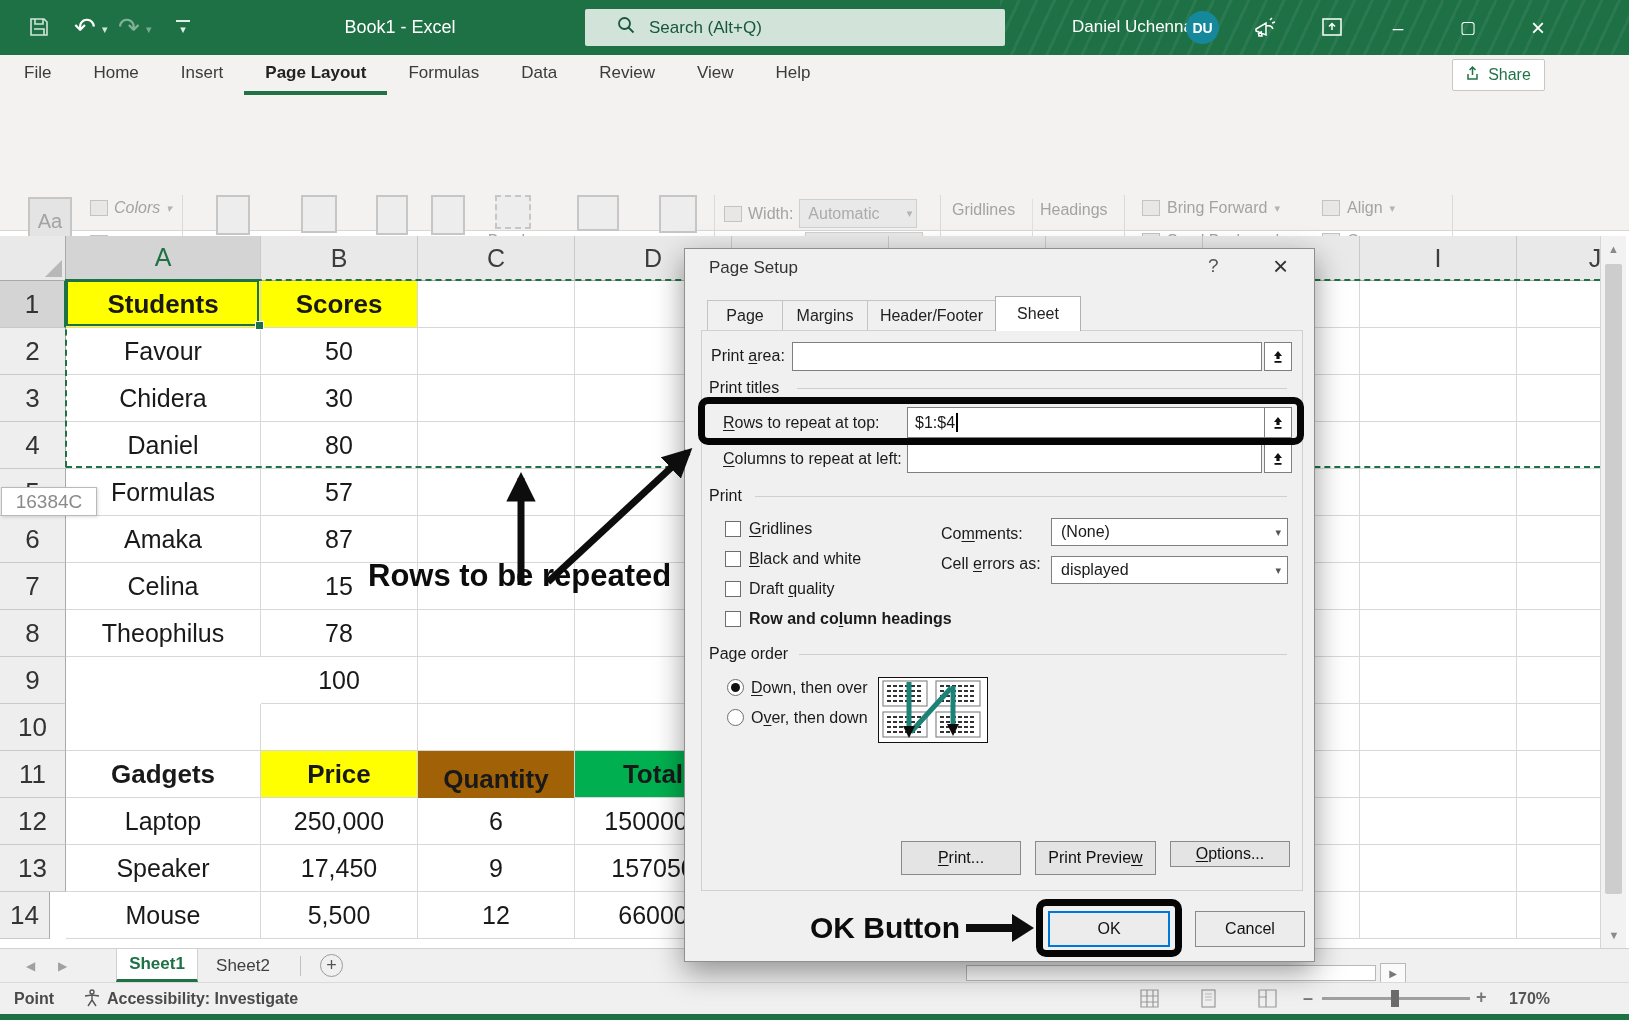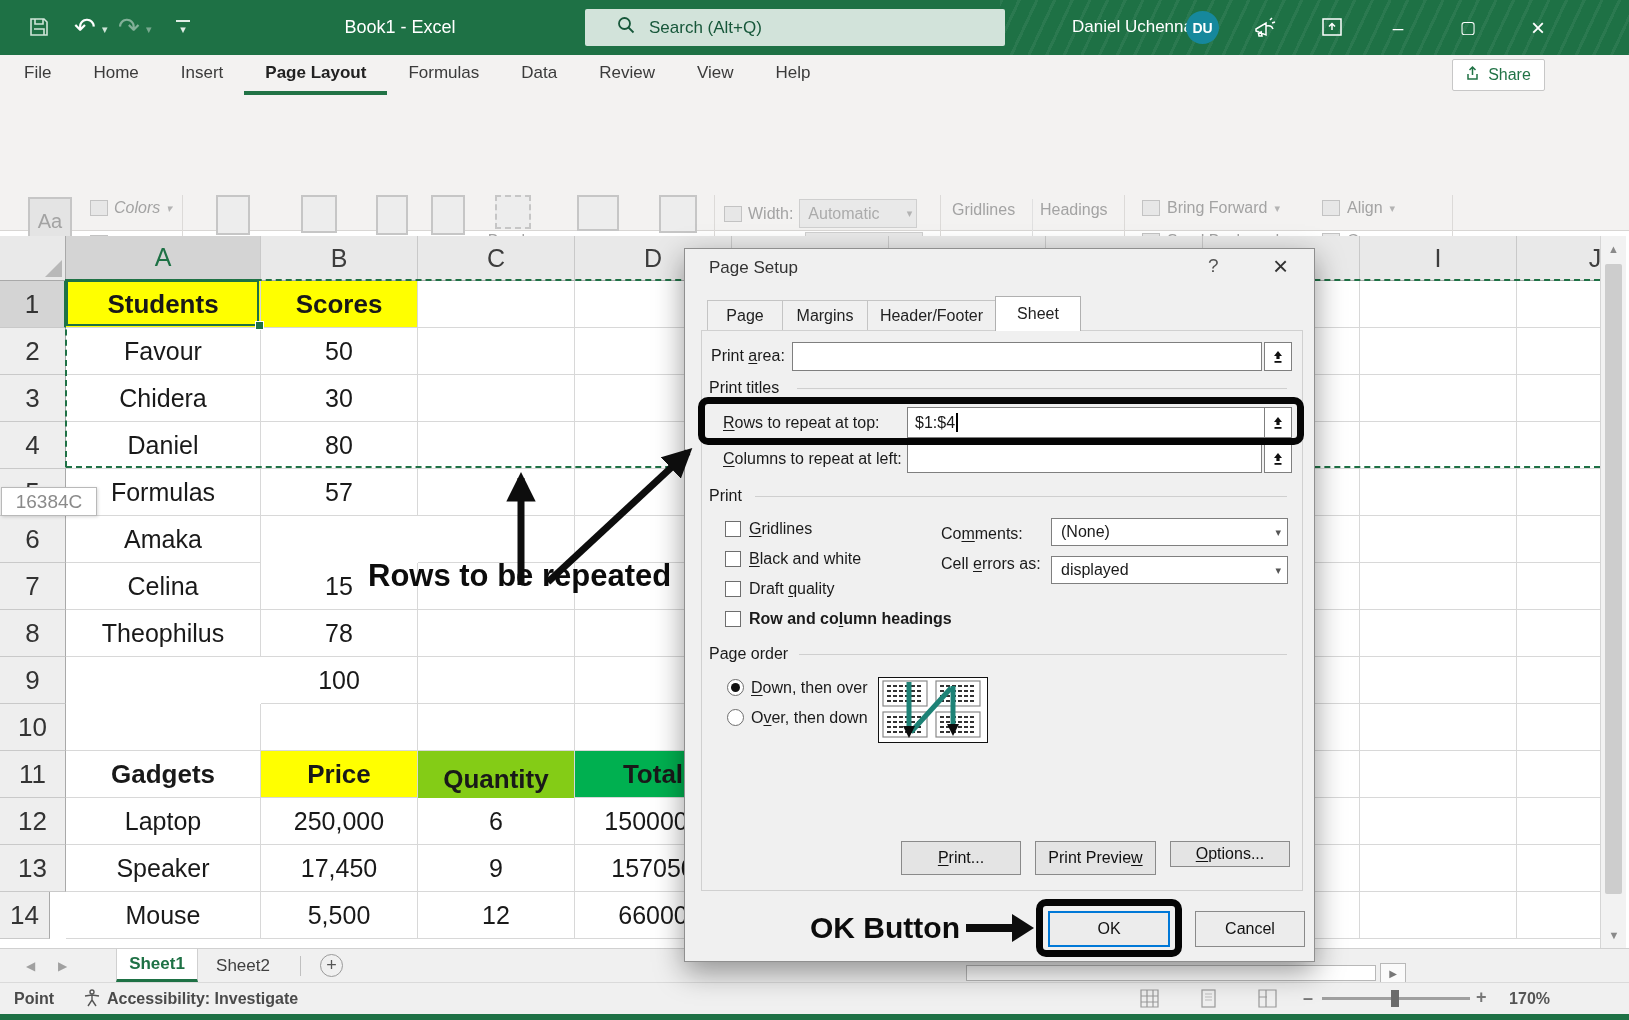--- a/index.html
+++ b/index.html
@@ -367,20 +367,21 @@
       <div class="cell" style="left: 418px; top: 233px; width: 157px; height: 47px;"></div>
       <div class="cell" style="left: 575px; top: 233px; width: 157px; height: 47px;"></div>
       <div class="cell" style="left: 732px; top: 233px; width: 157px; height: 47px;"></div>
       <div class="cell" style="left: 889px; top: 233px; width: 157px; height: 47px;"></div>
       <div class="cell" style="left: 1046px; top: 233px; width: 157px; height: 47px;"></div>
       <div class="cell" style="left: 1203px; top: 233px; width: 157px; height: 47px;"></div>
       <div class="cell" style="left: 1360px; top: 233px; width: 157px; height: 47px;"></div>
       <div class="cell" style="left: 1517px; top: 233px; width: 157px; height: 47px;"></div>
       <div class="rowhead" style="left: 0px; top: 280px; width: 66px; height: 47px;">6</div>
       <div class="cell" style="left: 66px; top: 280px; width: 195px; height: 47px;">Amaka</div>
+      <div class="cell" style="left: 261px; top: 280px; width: 157px; height: 47px;">87</div>
       <div class="cell" style="left: 418px; top: 280px; width: 157px; height: 47px;"></div>
       <div class="cell" style="left: 575px; top: 280px; width: 157px; height: 47px;"></div>
       <div class="cell" style="left: 732px; top: 280px; width: 157px; height: 47px;"></div>
       <div class="cell" style="left: 889px; top: 280px; width: 157px; height: 47px;"></div>
       <div class="cell" style="left: 1046px; top: 280px; width: 157px; height: 47px;"></div>
       <div class="cell" style="left: 1203px; top: 280px; width: 157px; height: 47px;"></div>
       <div class="cell" style="left: 1360px; top: 280px; width: 157px; height: 47px;"></div>
       <div class="cell" style="left: 1517px; top: 280px; width: 157px; height: 47px;"></div>
       <div class="rowhead" style="left: 0px; top: 327px; width: 66px; height: 47px;">7</div>
       <div class="cell" style="left: 66px; top: 327px; width: 195px; height: 47px;">Celina</div>
@@ -421,21 +422,21 @@
       <div class="cell" style="left: 575px; top: 468px; width: 157px; height: 47px;"></div>
       <div class="cell" style="left: 732px; top: 468px; width: 157px; height: 47px;"></div>
       <div class="cell" style="left: 889px; top: 468px; width: 157px; height: 47px;"></div>
       <div class="cell" style="left: 1046px; top: 468px; width: 157px; height: 47px;"></div>
       <div class="cell" style="left: 1203px; top: 468px; width: 157px; height: 47px;"></div>
       <div class="cell" style="left: 1360px; top: 468px; width: 157px; height: 47px;"></div>
       <div class="cell" style="left: 1517px; top: 468px; width: 157px; height: 47px;"></div>
       <div class="rowhead" style="left: 0px; top: 515px; width: 66px; height: 47px;">11</div>
       <div class="cell b" style="left: 66px; top: 515px; width: 195px; height: 47px;">Gadgets</div>
       <div class="cell b" style="left: 261px; top: 515px; width: 157px; height: 47px; background: rgb(255, 255, 0);">Price</div>
-      <div class="cell b" style="left: 418px; top: 515px; width: 157px; height: 57px; background: #84cc16;">Quantity</div>
+      <div class="cell b" style="left: 418px; top: 515px; width: 157px; height: 57px; background: #a16207;">Quantity</div>
       <div class="cell b" style="left: 575px; top: 515px; width: 157px; height: 47px; background: rgb(0, 176, 80);">Total</div>
       <div class="cell" style="left: 732px; top: 515px; width: 157px; height: 47px;"></div>
       <div class="cell" style="left: 889px; top: 515px; width: 157px; height: 47px;"></div>
       <div class="cell" style="left: 1046px; top: 515px; width: 157px; height: 47px;"></div>
       <div class="cell" style="left: 1203px; top: 515px; width: 157px; height: 47px;"></div>
       <div class="cell" style="left: 1360px; top: 515px; width: 157px; height: 47px;"></div>
       <div class="cell" style="left: 1517px; top: 515px; width: 157px; height: 47px;"></div>
       <div class="rowhead" style="left: 0px; top: 562px; width: 66px; height: 47px;">12</div>
       <div class="cell" style="left: 66px; top: 562px; width: 195px; height: 47px;">Laptop</div>
       <div class="cell" style="left: 261px; top: 562px; width: 157px; height: 47px;">250,000</div>

